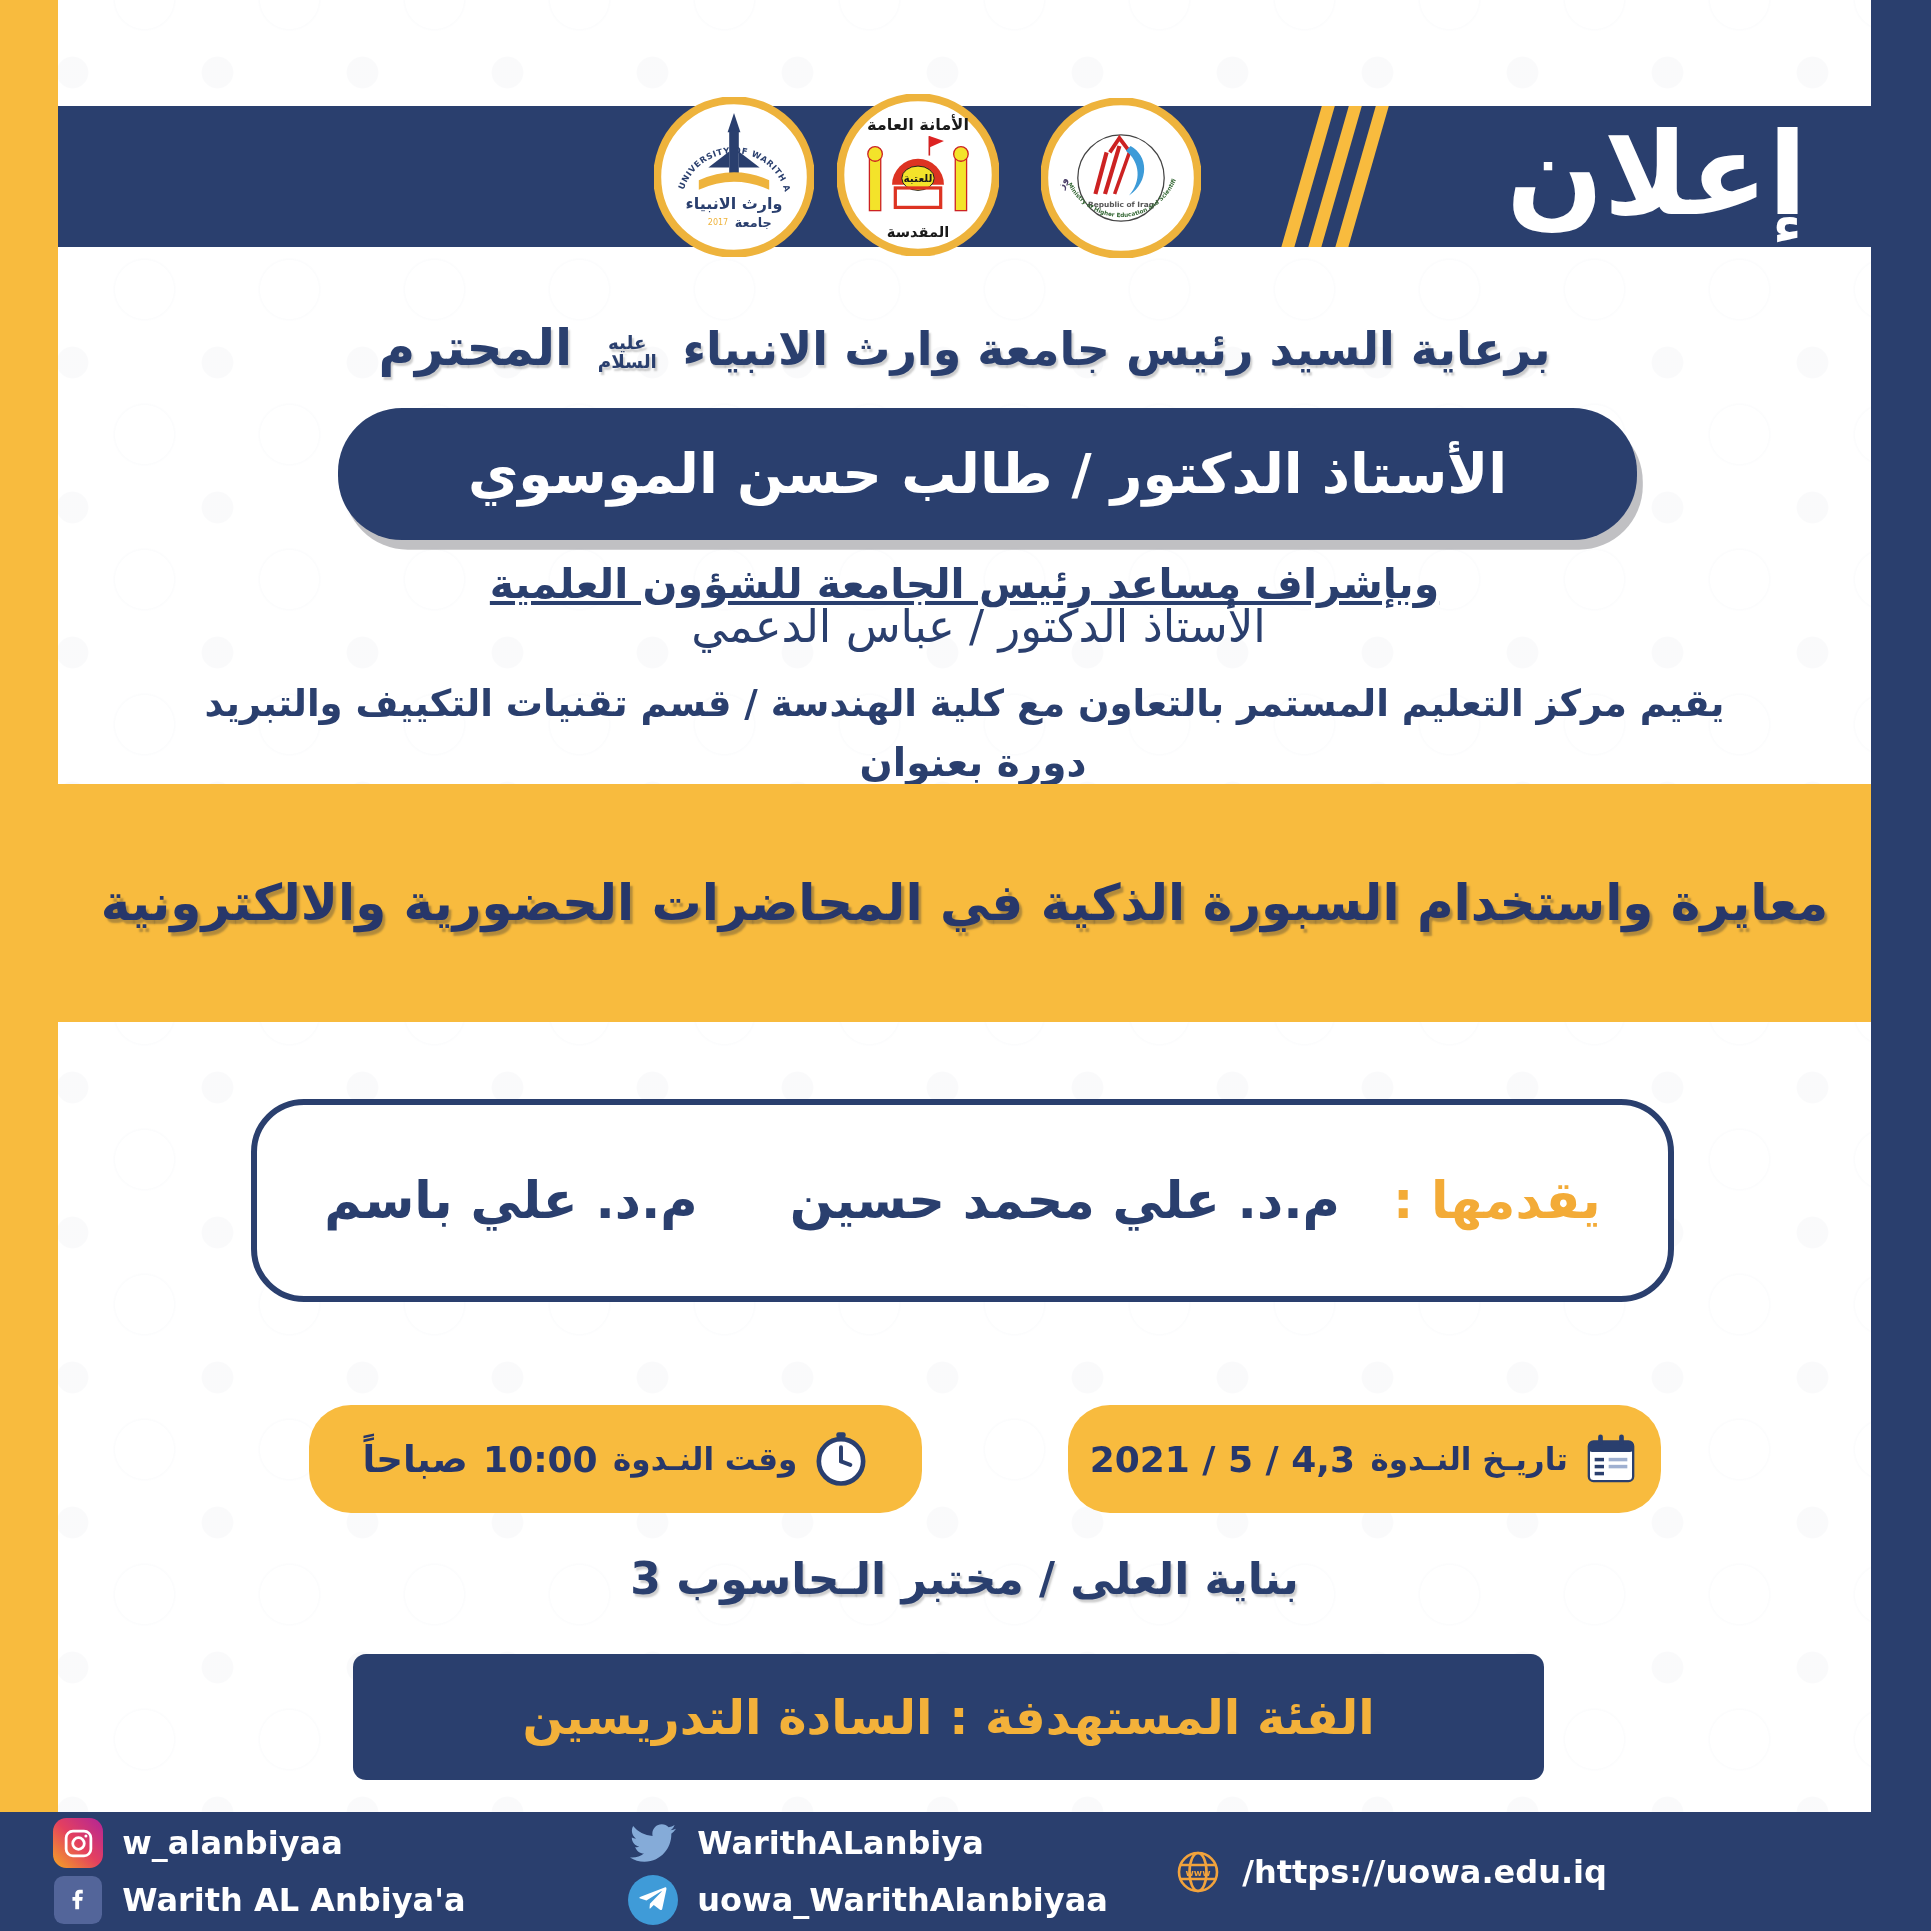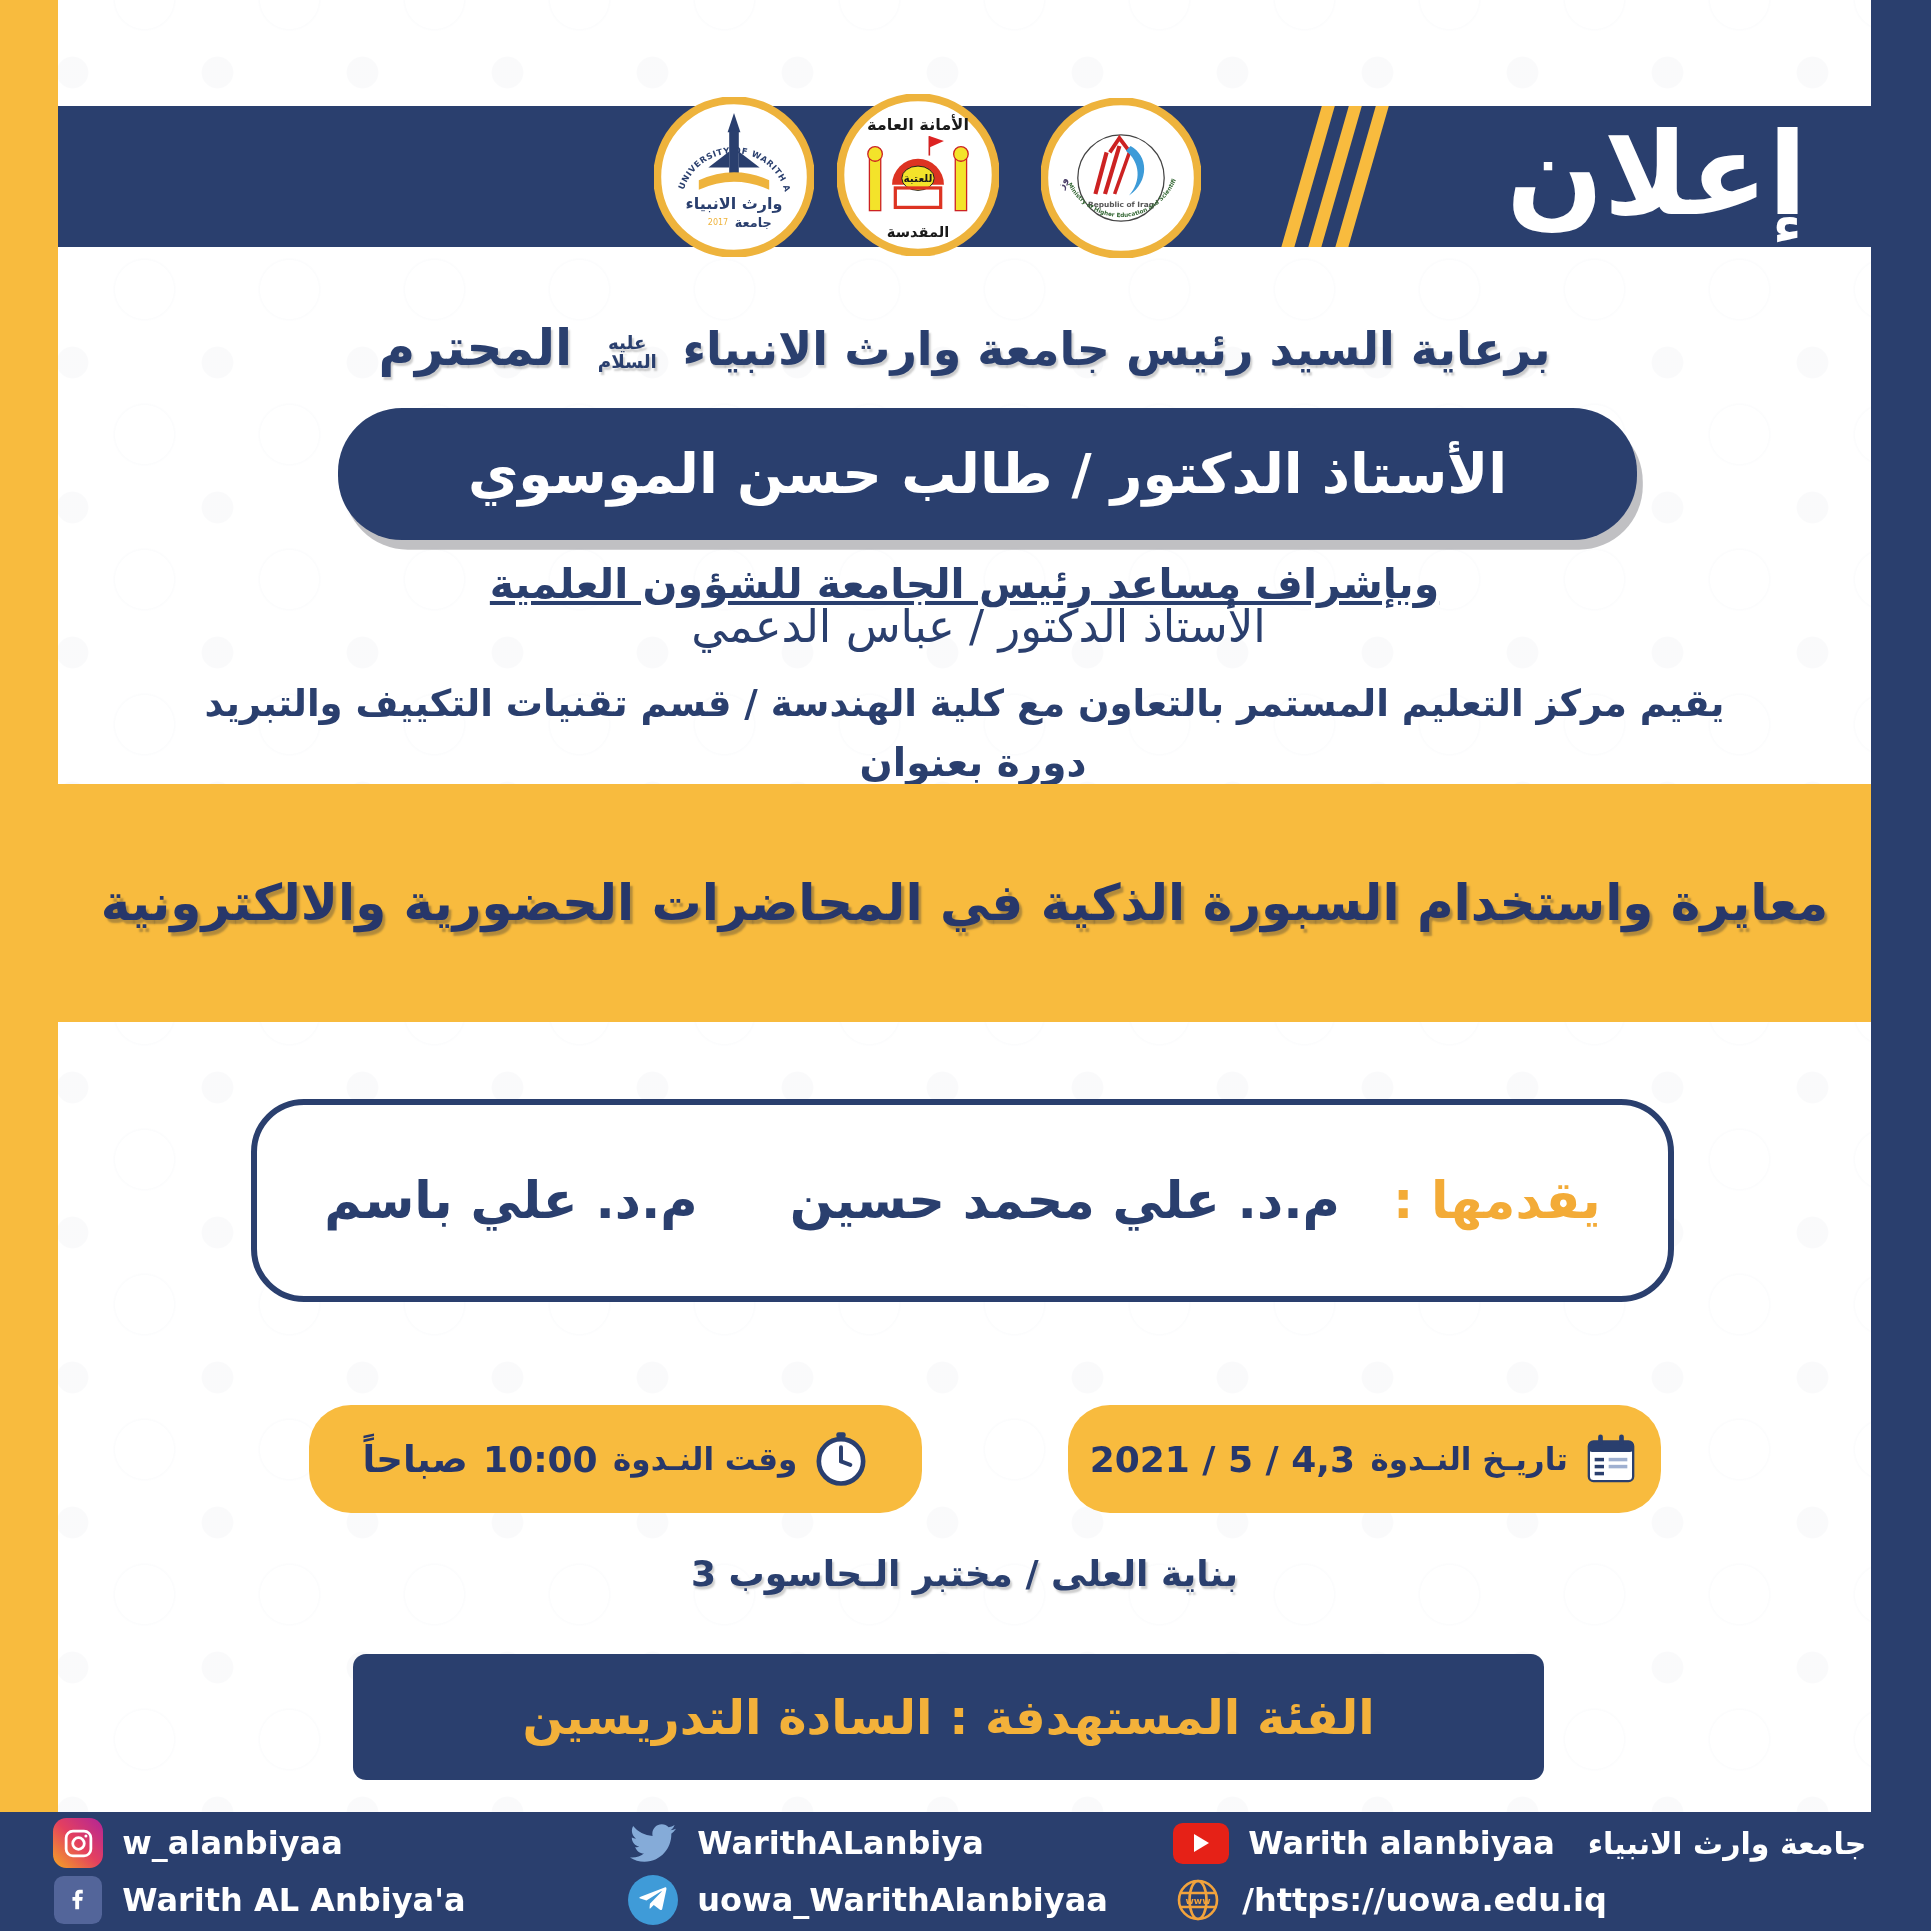--- a/index.html
+++ b/index.html
@@ -90,21 +90,21 @@
     color:#27376a; font-weight:bold;
   }
   .pill .icon { width:56px; height:56px; flex:0 0 auto; }
   .pill-date { left:1068px; width:593px; }
   .pill-time { left:309px;  width:613px; }
   .pill .lbl { font-size:31px; }
   .pill .val { font-size:36px; direction:ltr; }
   .pill .suf { font-size:37px; }
 
   
-  .location { top:1553px; font-size:36px; font-weight:bold; text-shadow:1.9px 2.9px 1.9px rgba(60,60,60,.25); }
+  .location { top:1553px; font-size:44px; font-weight:bold; text-shadow:1.9px 2.9px 1.9px rgba(60,60,60,.25); }
   .target-box {
     left:353px; top:1654px; width:1191px; height:126px; background:#2a3f6e; border-radius:13px;
     display:flex; align-items:center; justify-content:center;
   }
   .target-box .txt { color:#f3b13a; font-size:48px; font-weight:bold; }
 
   
   .footer { left:0; right:0; top:1812px; height:119px; background:#2a3f6e; }
   .fcol { position:absolute; top:0; bottom:0; display:flex; flex-direction:column; justify-content:space-evenly; }
   .fcol-1 { left:53px;  width:541px; }
@@ -308,29 +308,20 @@
               <path d="M9.04 15.47l-.37 4.07c.53 0 .76-.23 1.04-.5l2.5-2.39 5.18 3.79c.95.52 1.63.25 1.87-.88l3.39-15.88c.3-1.41-.51-1.96-1.44-1.62L1.32 9.63c-1.36.53-1.34 1.29-.23 1.63l5.09 1.59L18 5.36c.56-.37 1.07-.17.65.2z"></path>
             </svg>
           </span>
         </span>
         <span>uowa_WarithAlanbiyaa</span>
       </div>
     </div>
 
     <div class="fcol fcol-3">
       <div class="frow">
-        <span class="ficon" style="width:56px">
-          <span class="yt-box">
-              <span class="tri"></span>
-            </span>
-        </span>
-        <span>Warith alanbiyaa</span>
-        <span class="ar ar-name">جامعة وارث الانبياء</span>
-      </div>
-      <div class="frow">
         <span class="ficon">
           <svg viewBox="0 0 48 48" width="48" height="48" fill="none" stroke="#f2a33c" stroke-width="2.6" style="font-size:33px">
             <circle cx="24" cy="24" r="19"></circle>
             <ellipse cx="24" cy="24" rx="8.5" ry="19"></ellipse>
             <line x1="6" y1="17" x2="42" y2="17"></line>
             <line x1="6" y1="31" x2="42" y2="31"></line>
             <text x="24" y="27.5" text-anchor="middle" font-size="9" font-weight="bold" fill="#f2a33c" stroke="none">www</text>
           </svg>
         </span>
         <span>/https://uowa.edu.iq</span>

